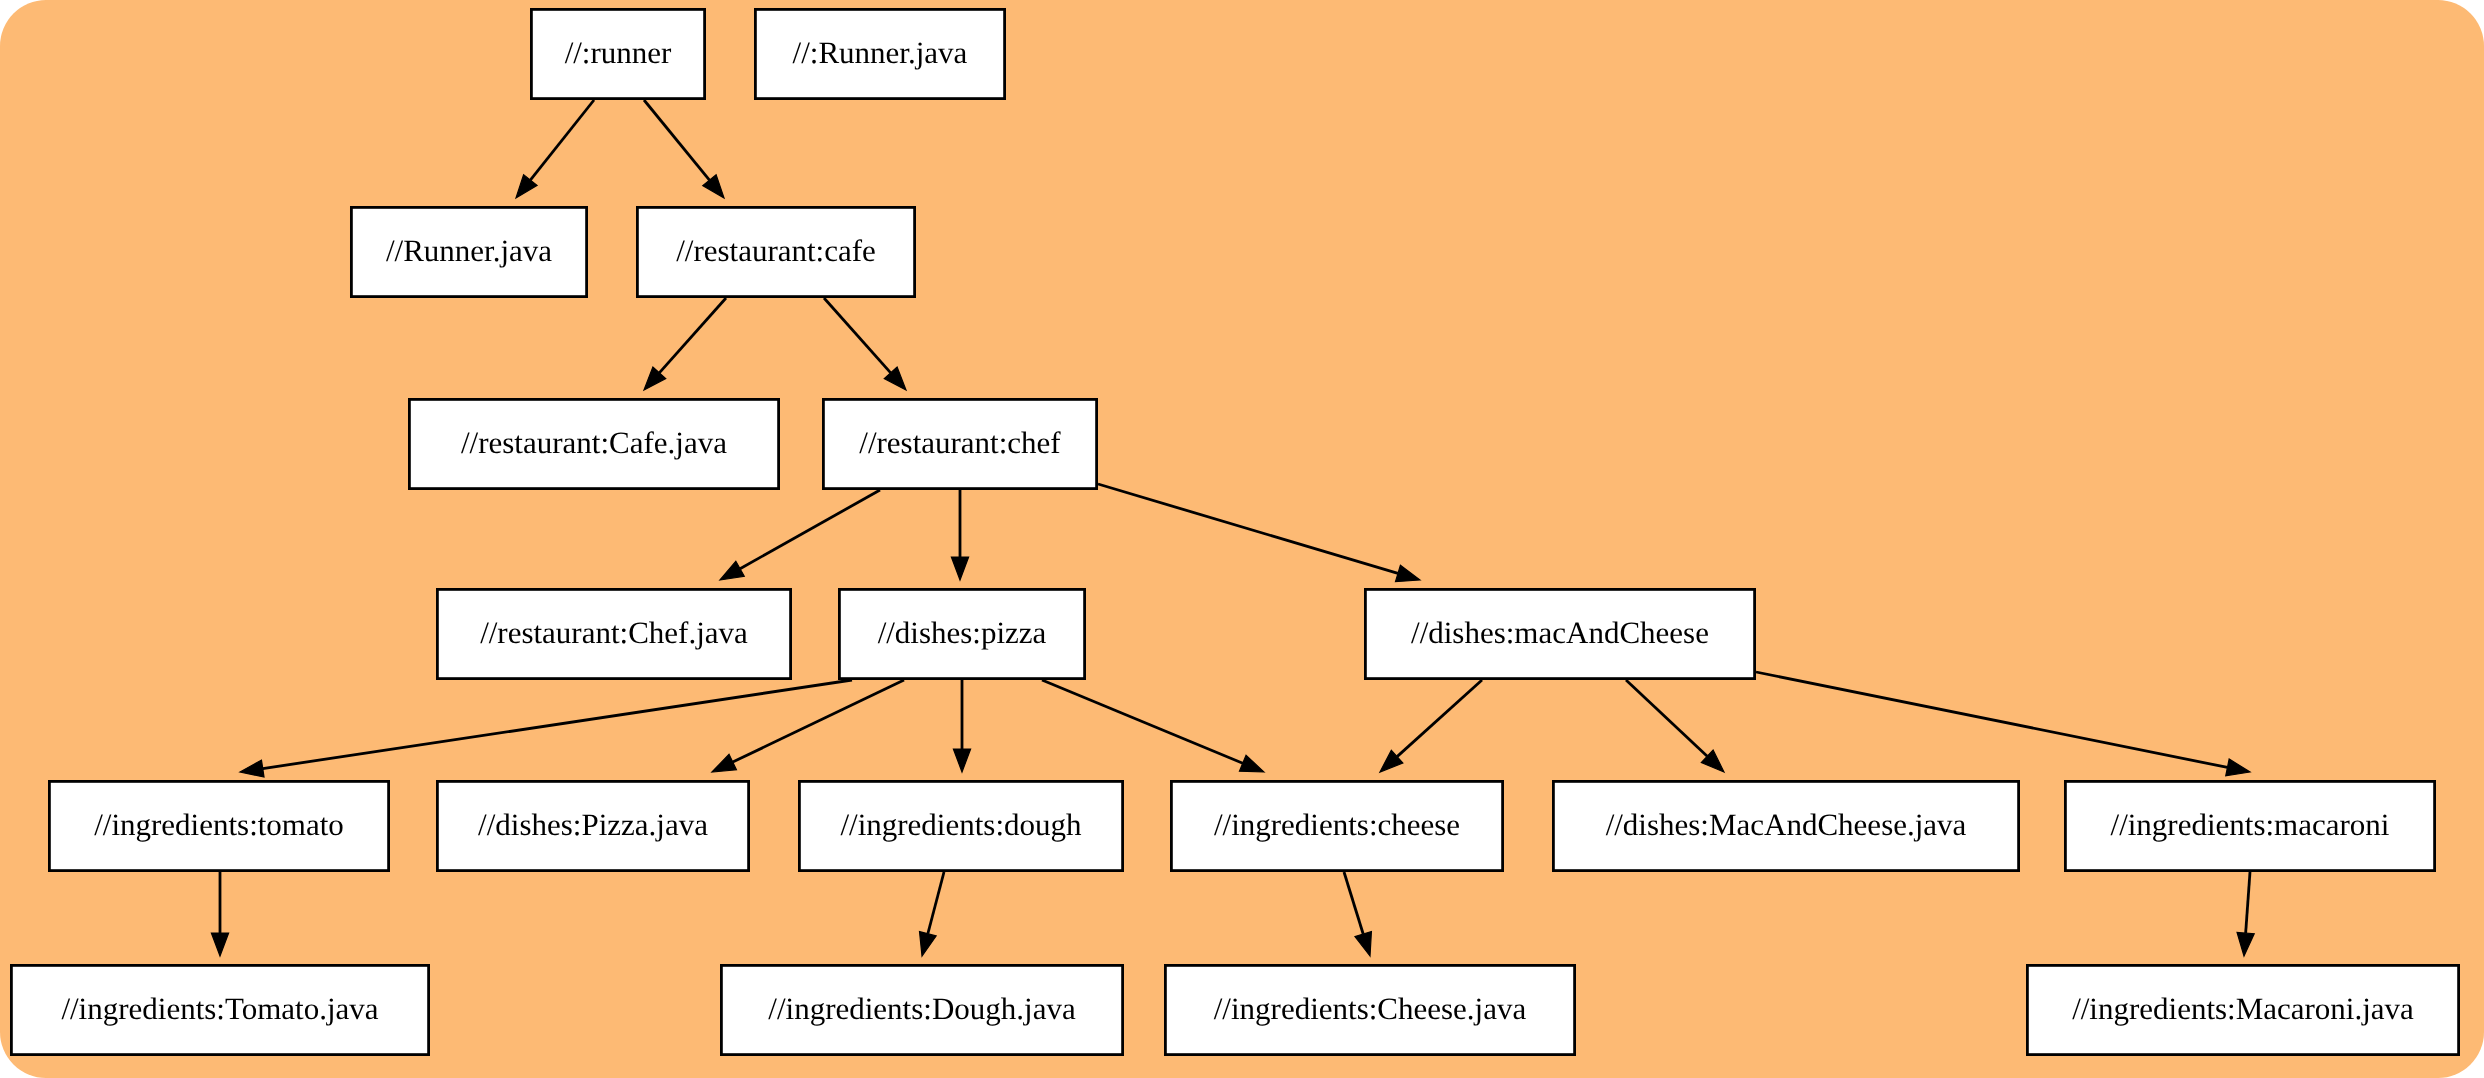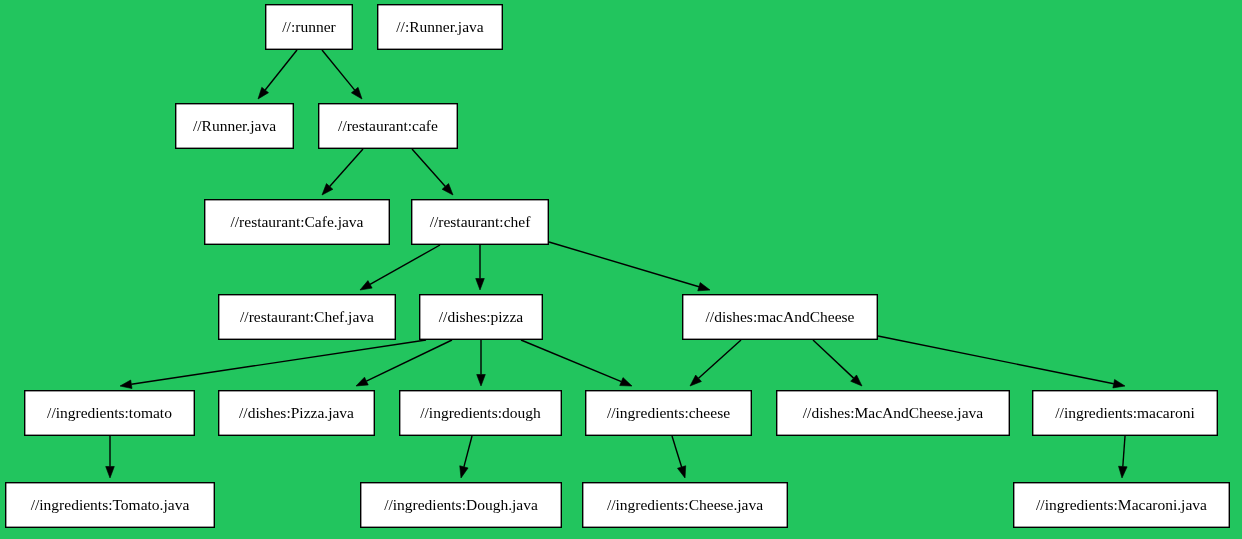--- a/index.html
+++ b/index.html
@@ -4,23 +4,24 @@
 <style>
   html, body {
     margin: 0;
     padding: 0;
     background: #ffffff;
   }
   #graph-root {
     position: relative;
     width: 1242px;
     height: 539px;
-    background: #22c55e;
+    background: #fdba74;
     overflow: hidden;
     font-family: "Liberation Serif", "DejaVu Serif", serif;
+    border-radius: 23px;
   }
   #graph-svg {
     position: absolute;
     top: 0;
     left: 0;
     width: 1242px;
     height: 539px;
     display: block;
   }
   .node-box {

